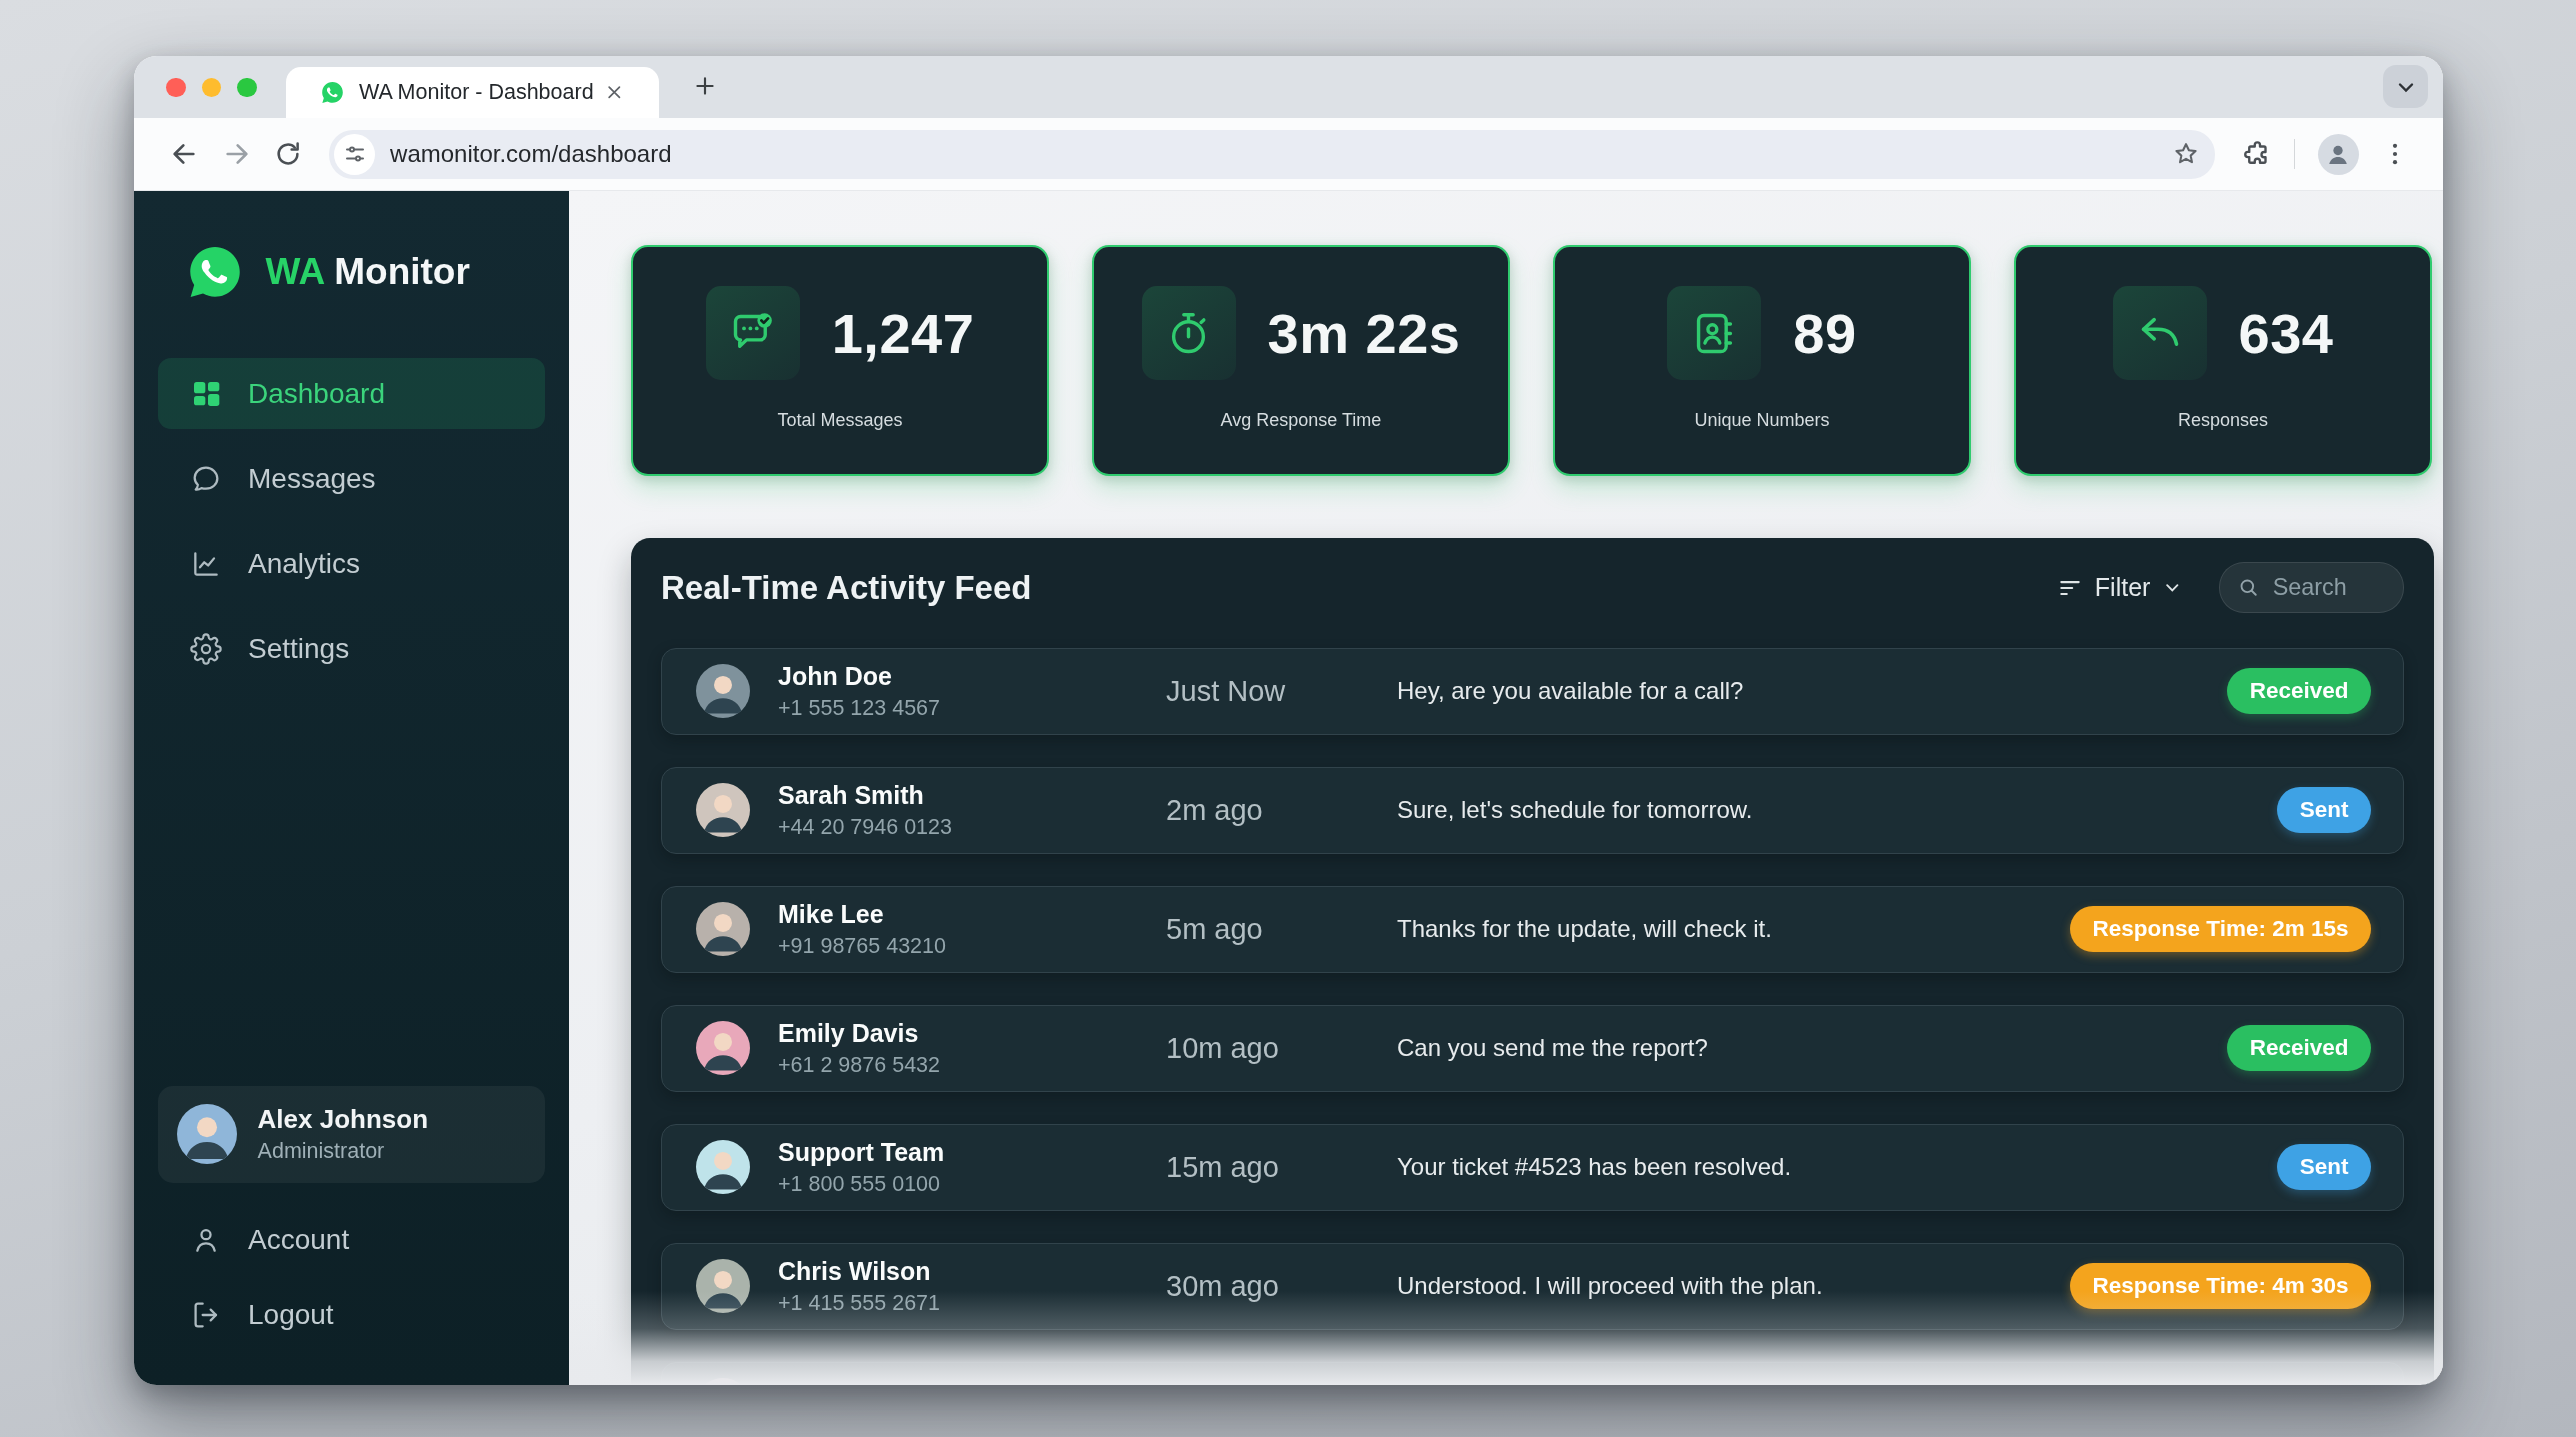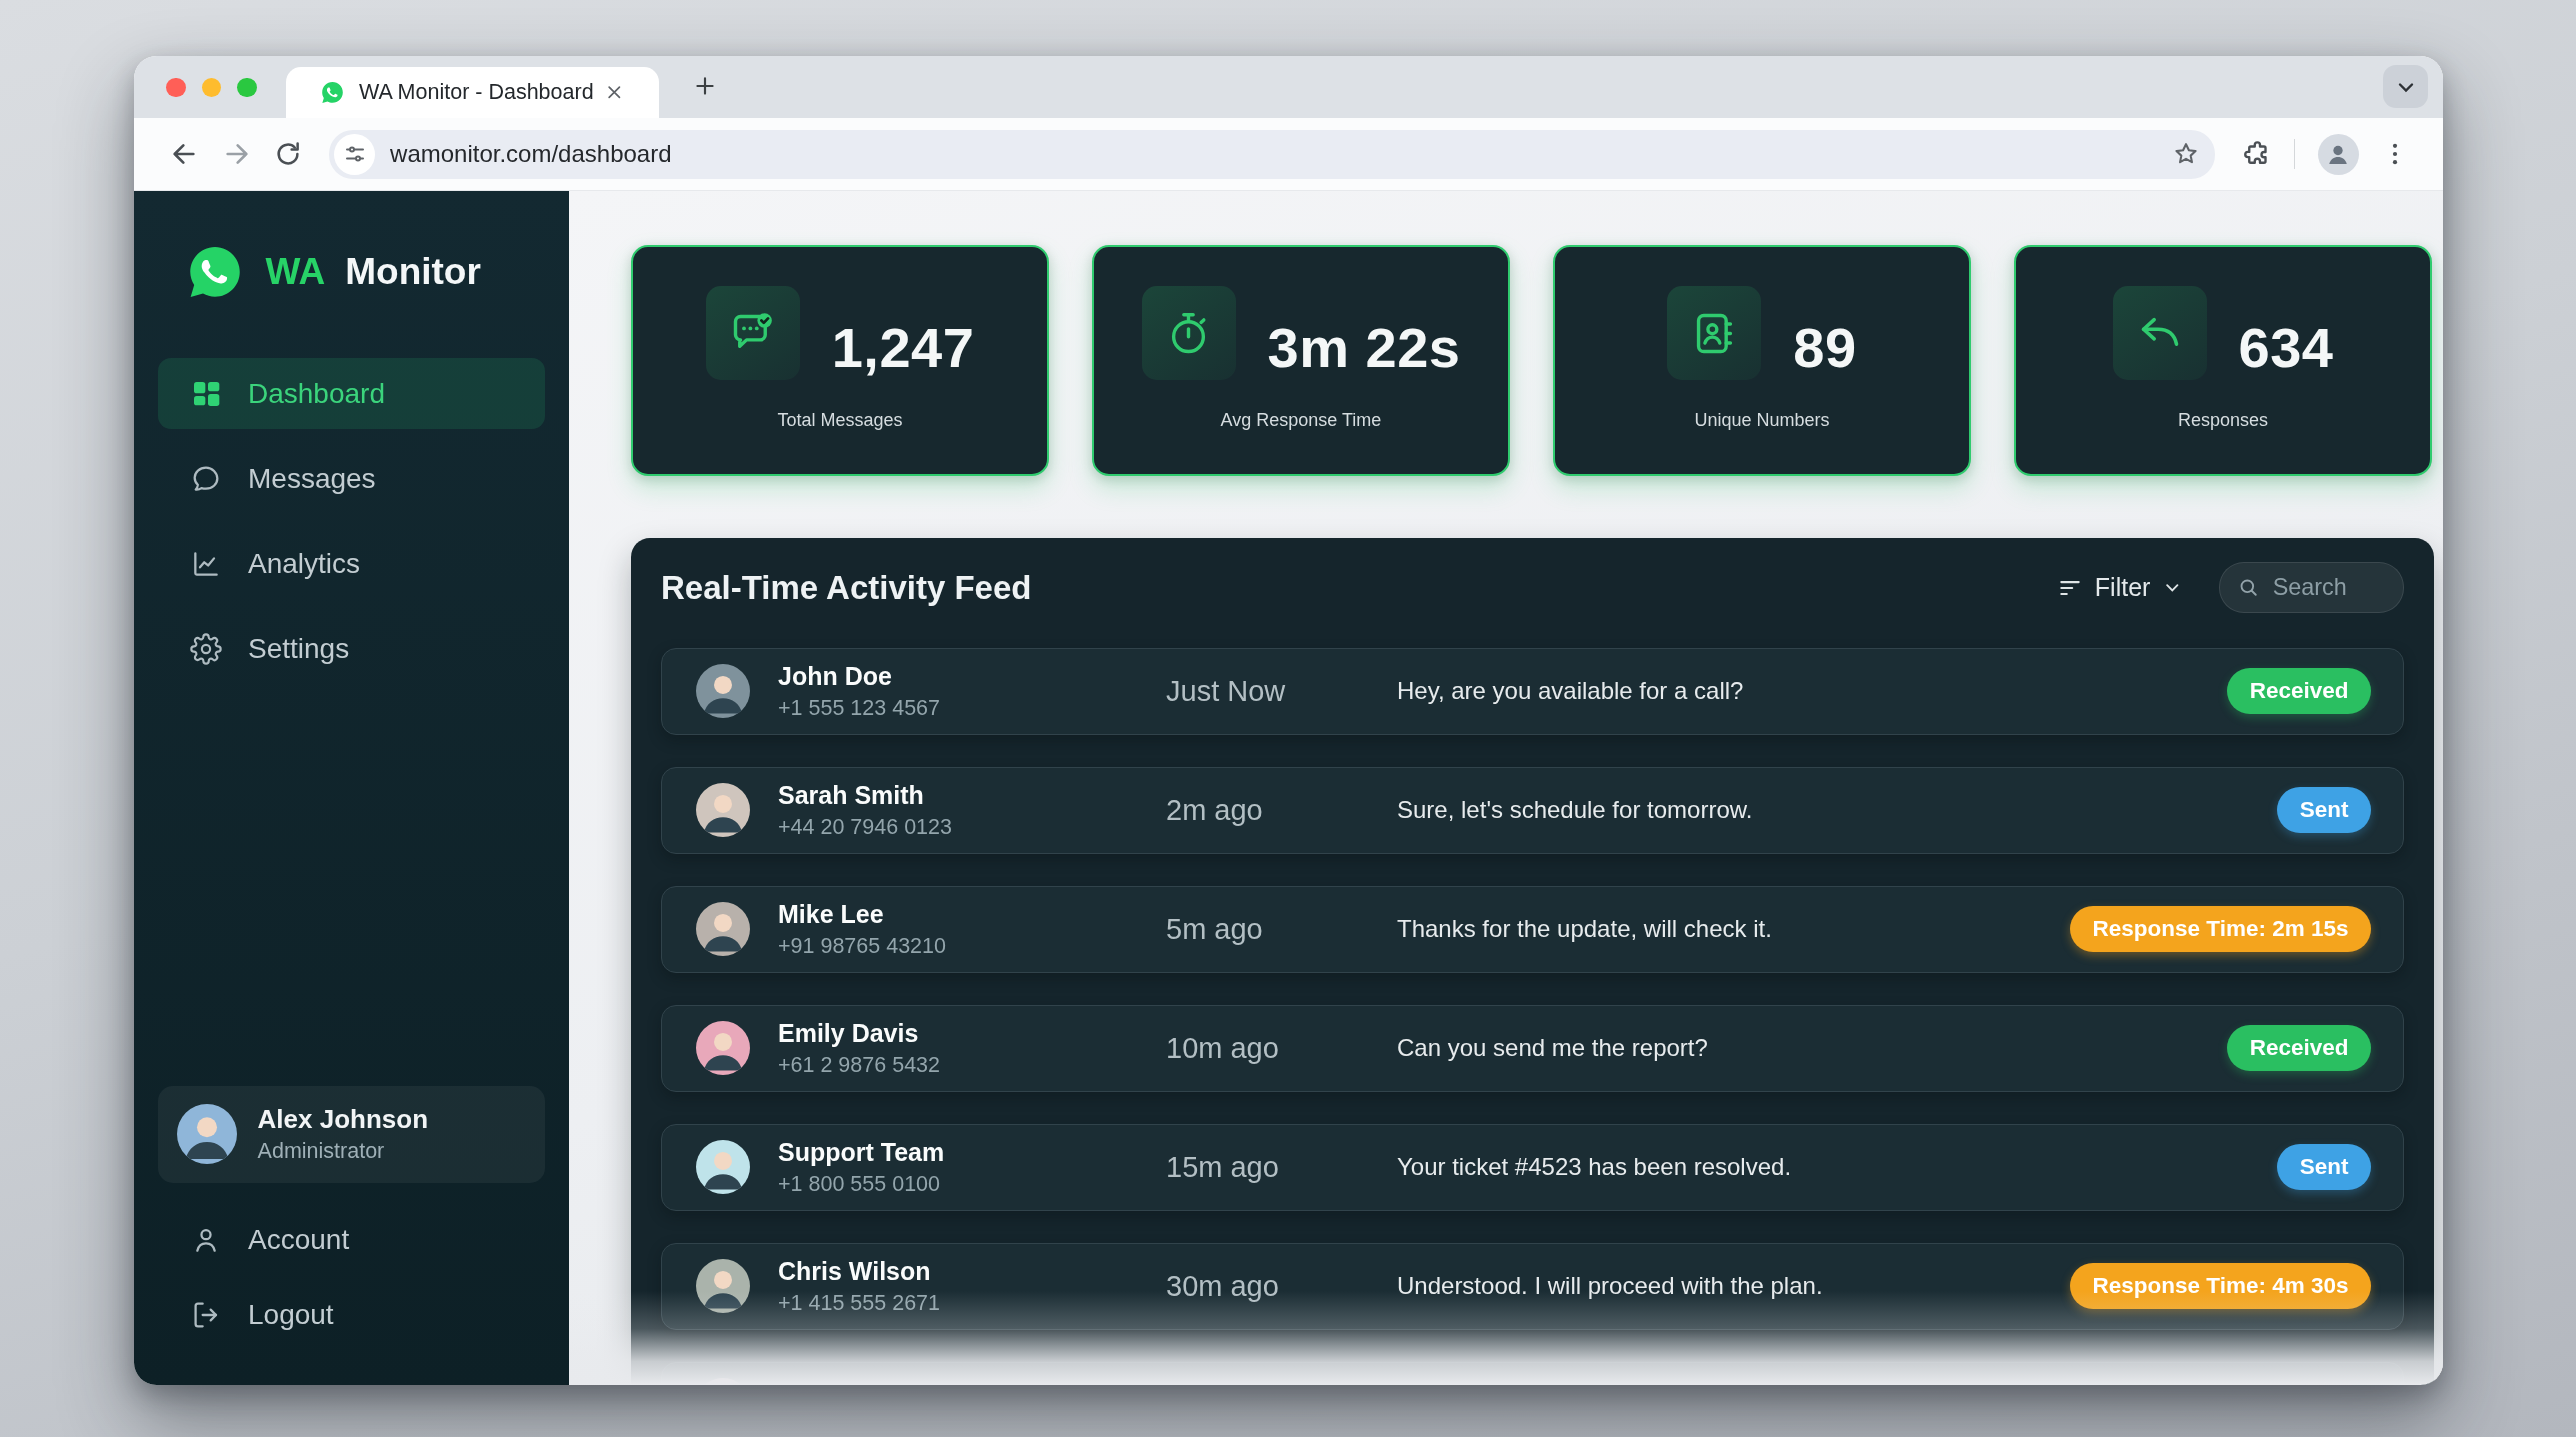--- a/index.html
+++ b/index.html
@@ -27,40 +27,40 @@
   .scheme-chip{width:41px;height:41px;border-radius:50%;background:#fff;display:flex;align-items:center;justify-content:center;color:#5f6368;}
   .url-text{flex:1;font-size:24px;color:#25282c;margin-left:15px}
   .chrome-right{display:flex;align-items:center;gap:22.5px}
   .vsep{width:0.9px;height:30px;background:#d4d7da}
   .chrome-avatar{width:41px;height:41px;border-radius:50%;background:#d6dbe2;display:flex;align-items:center;justify-content:center;color:#6a7480}
   
   .content{display:flex;height:1194px;}
   .sidebar{width:435px;background:linear-gradient(180deg,#132931 0%,#0d2026 100%);display:flex;flex-direction:column;color:#c3cdd2;}
   .brand{display:flex;align-items:center;gap:20.6px;padding:51px 0 0 51px;}
   .brand-text{font-size:37px;font-weight:700;white-space:nowrap}
-  .brand-text .wa{color:#27d367}.brand-text .rest{color:#f4f7f8;margin-left:20px}
+  .brand-text .wa{color:#27d367}.brand-text .rest{color:#f4f7f8;margin-left:9px}
   .nav{margin-top:56px;padding:0 24px;display:flex;flex-direction:column;gap:14px;}
   .nav-item{height:71px;border-radius:13px;display:flex;align-items:center;gap:26px;padding:0 32px;font-size:28px;color:#c3cdd2;cursor:pointer;}
   .nav-item .icon{display:flex;color:#aebbc1}
   .nav-item.active{background:rgba(42,205,120,.14);color:#3bd47c;}
   .nav-item.active .icon{color:#2fd374}
   .sidebar .spacer{flex:1}
   .user-card{margin:0 24px 24px;height:97px;border-radius:15px;background:rgba(255,255,255,.055);display:flex;align-items:center;gap:20.6px;padding:0 19px;cursor:pointer;}
   .user-avatar{width:60px;height:60px;border-radius:50%;overflow:hidden;flex:none;background:#8fb6d9}
   .user-name{font-size:26px;font-weight:700;color:#f2f5f6}
   .user-role{font-size:21.5px;color:#9fb0b7;margin-top:3.7px}
   .side-footer{padding:0 24px 37px;display:flex;flex-direction:column;gap:7.5px;}
   .side-footer .nav-item{height:67px}
   
   .main{flex:1;position:relative;overflow:hidden;background:linear-gradient(165deg,#f4f5f7 0%,#edeff2 55%,#e4e7ea 100%);padding:54px 0 0 62px;}
   .stats{display:flex;gap:43px;width:1803px;}
   .stat-card{width:418px;height:231px;background:#17282e;border:2.8px solid #2fcb6e;border-radius:17px;
     display:flex;flex-direction:column;align-items:center;color:#fff;
     box-shadow:0 11.2px 24px rgba(46,203,110,.22),0 3.7px 11.2px rgba(0,0,0,.15);}
-  .stat-top{display:flex;align-items:flex-end;gap:32px;margin-top:39px;height:94px;}
+  .stat-top{display:flex;align-items:center;gap:32px;margin-top:39px;height:94px;}
   .stat-tile{width:94px;height:94px;border-radius:15px;display:flex;align-items:center;justify-content:center;color:#2fcb6e;
     background:linear-gradient(145deg,rgba(47,203,110,.18),rgba(47,203,110,.05));}
   .stat-value{font-size:56px;font-weight:700;letter-spacing:0.5px;color:#f4f7f7}
   .stat-label{margin-top:30px;font-size:18px;color:#d6dde0}
   
   .feed{margin-top:62px;width:1803px;height:945px;background:#15252c;border-radius:19px;padding:0 30px;
     box-shadow:0 15px 32px rgba(14,24,30,.28);}
   .feed-header{height:90px;display:flex;align-items:center;padding-top:9.4px;}
   .feed-title{flex:1;font-size:33px;font-weight:700;color:#eef2f4}
   .filter{display:flex;align-items:center;gap:12px;color:#e4e9eb;font-size:25px;margin-right:36px;cursor:pointer;}

